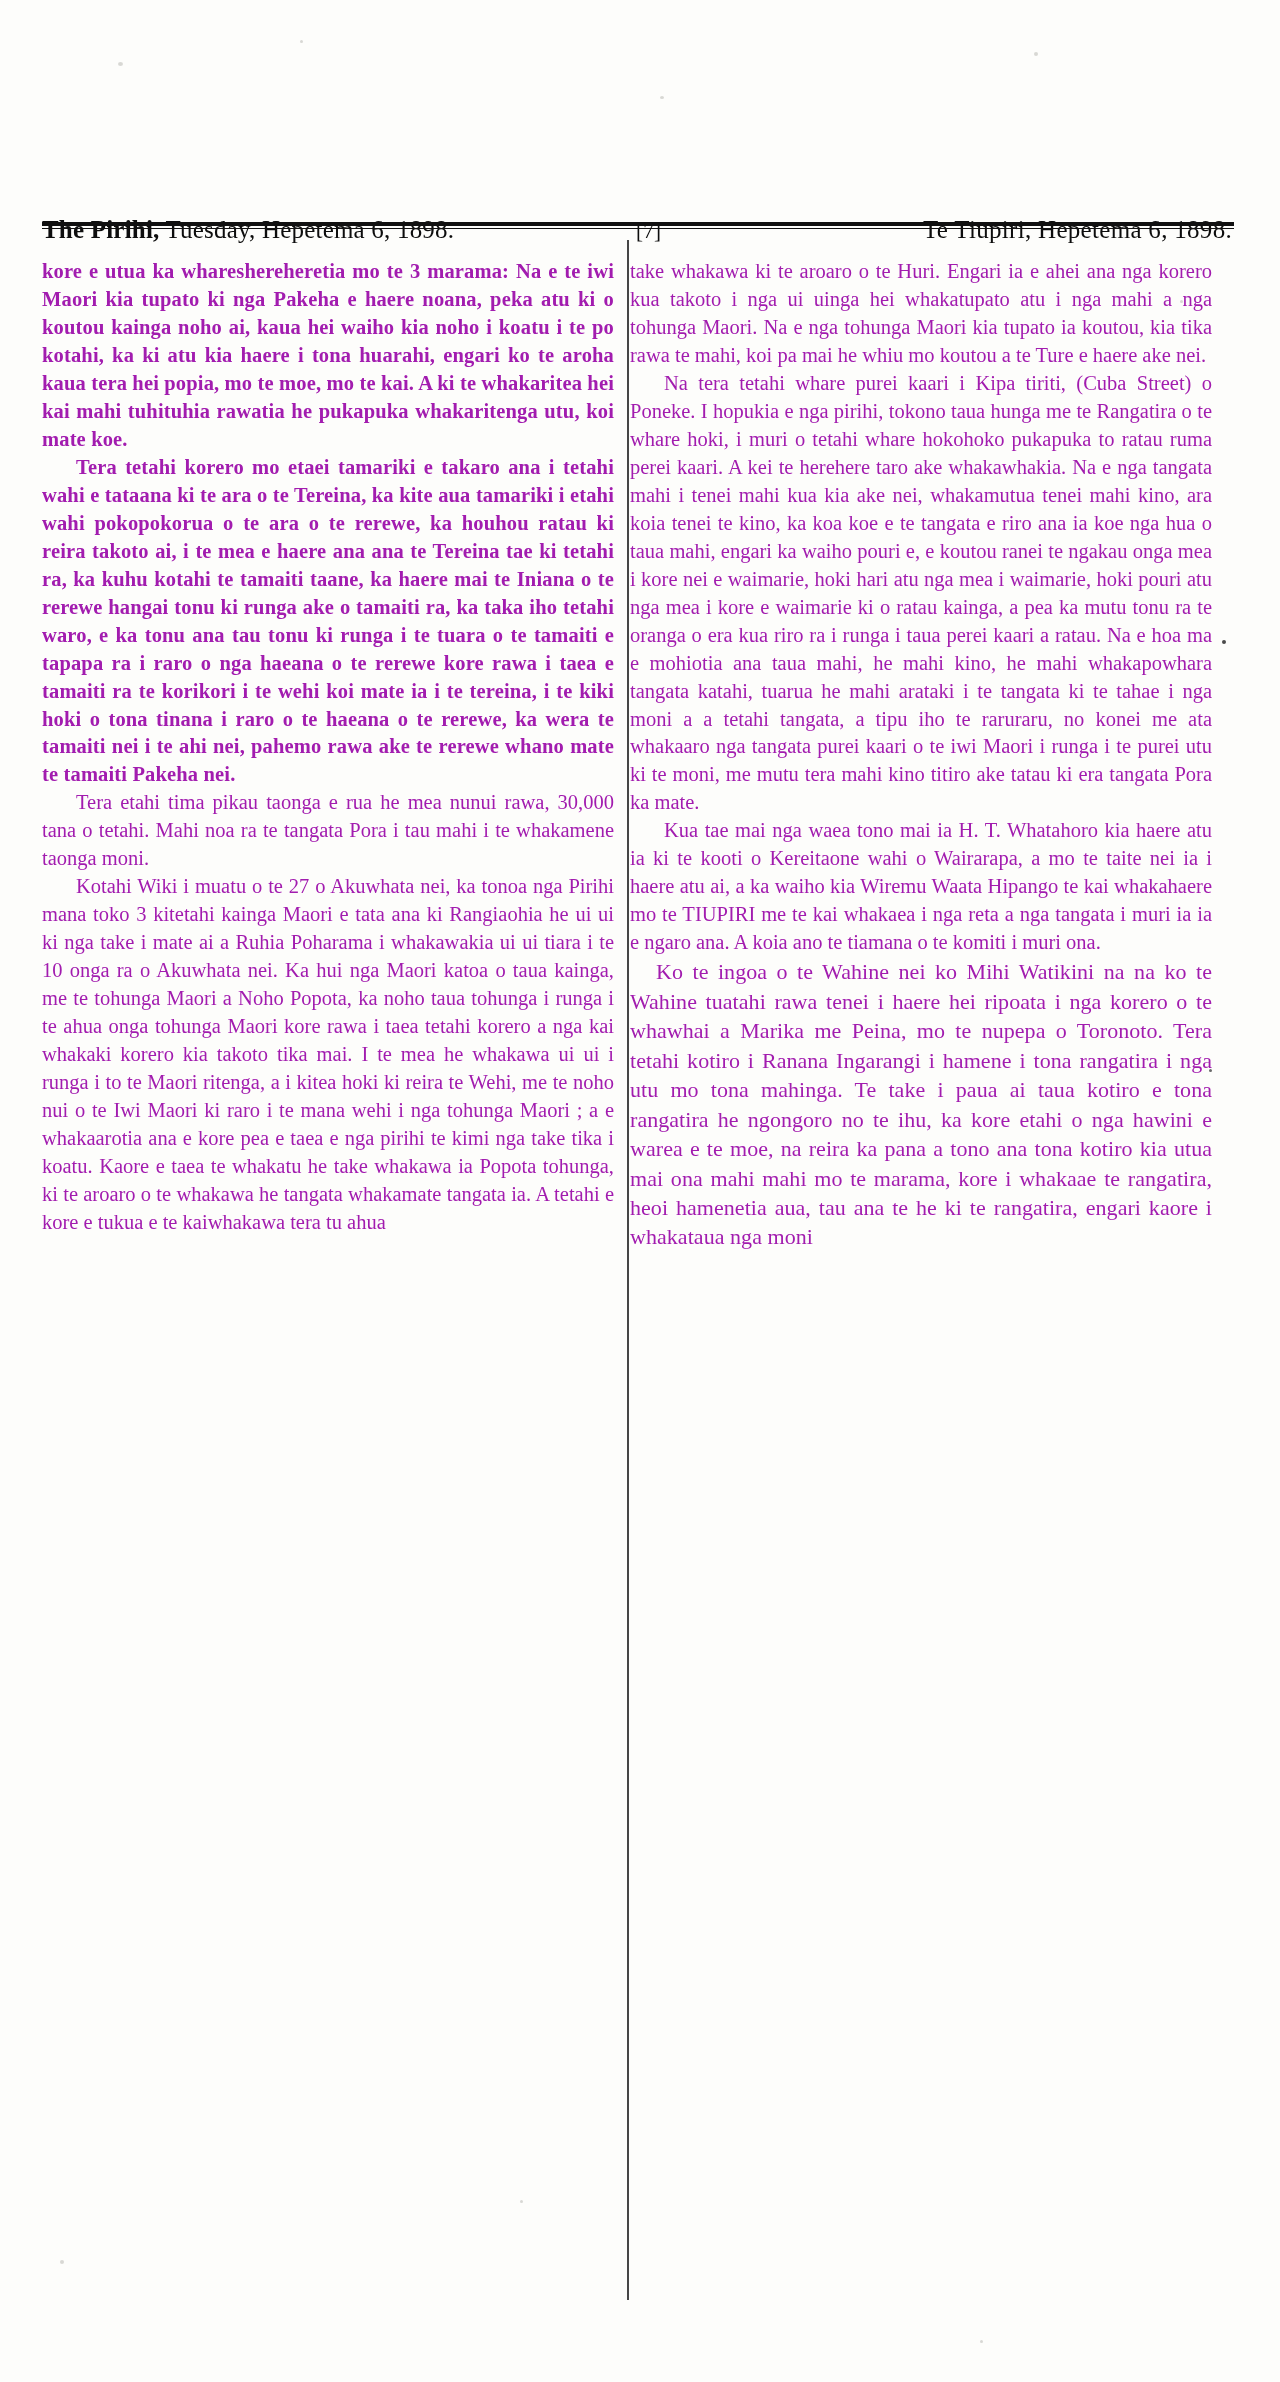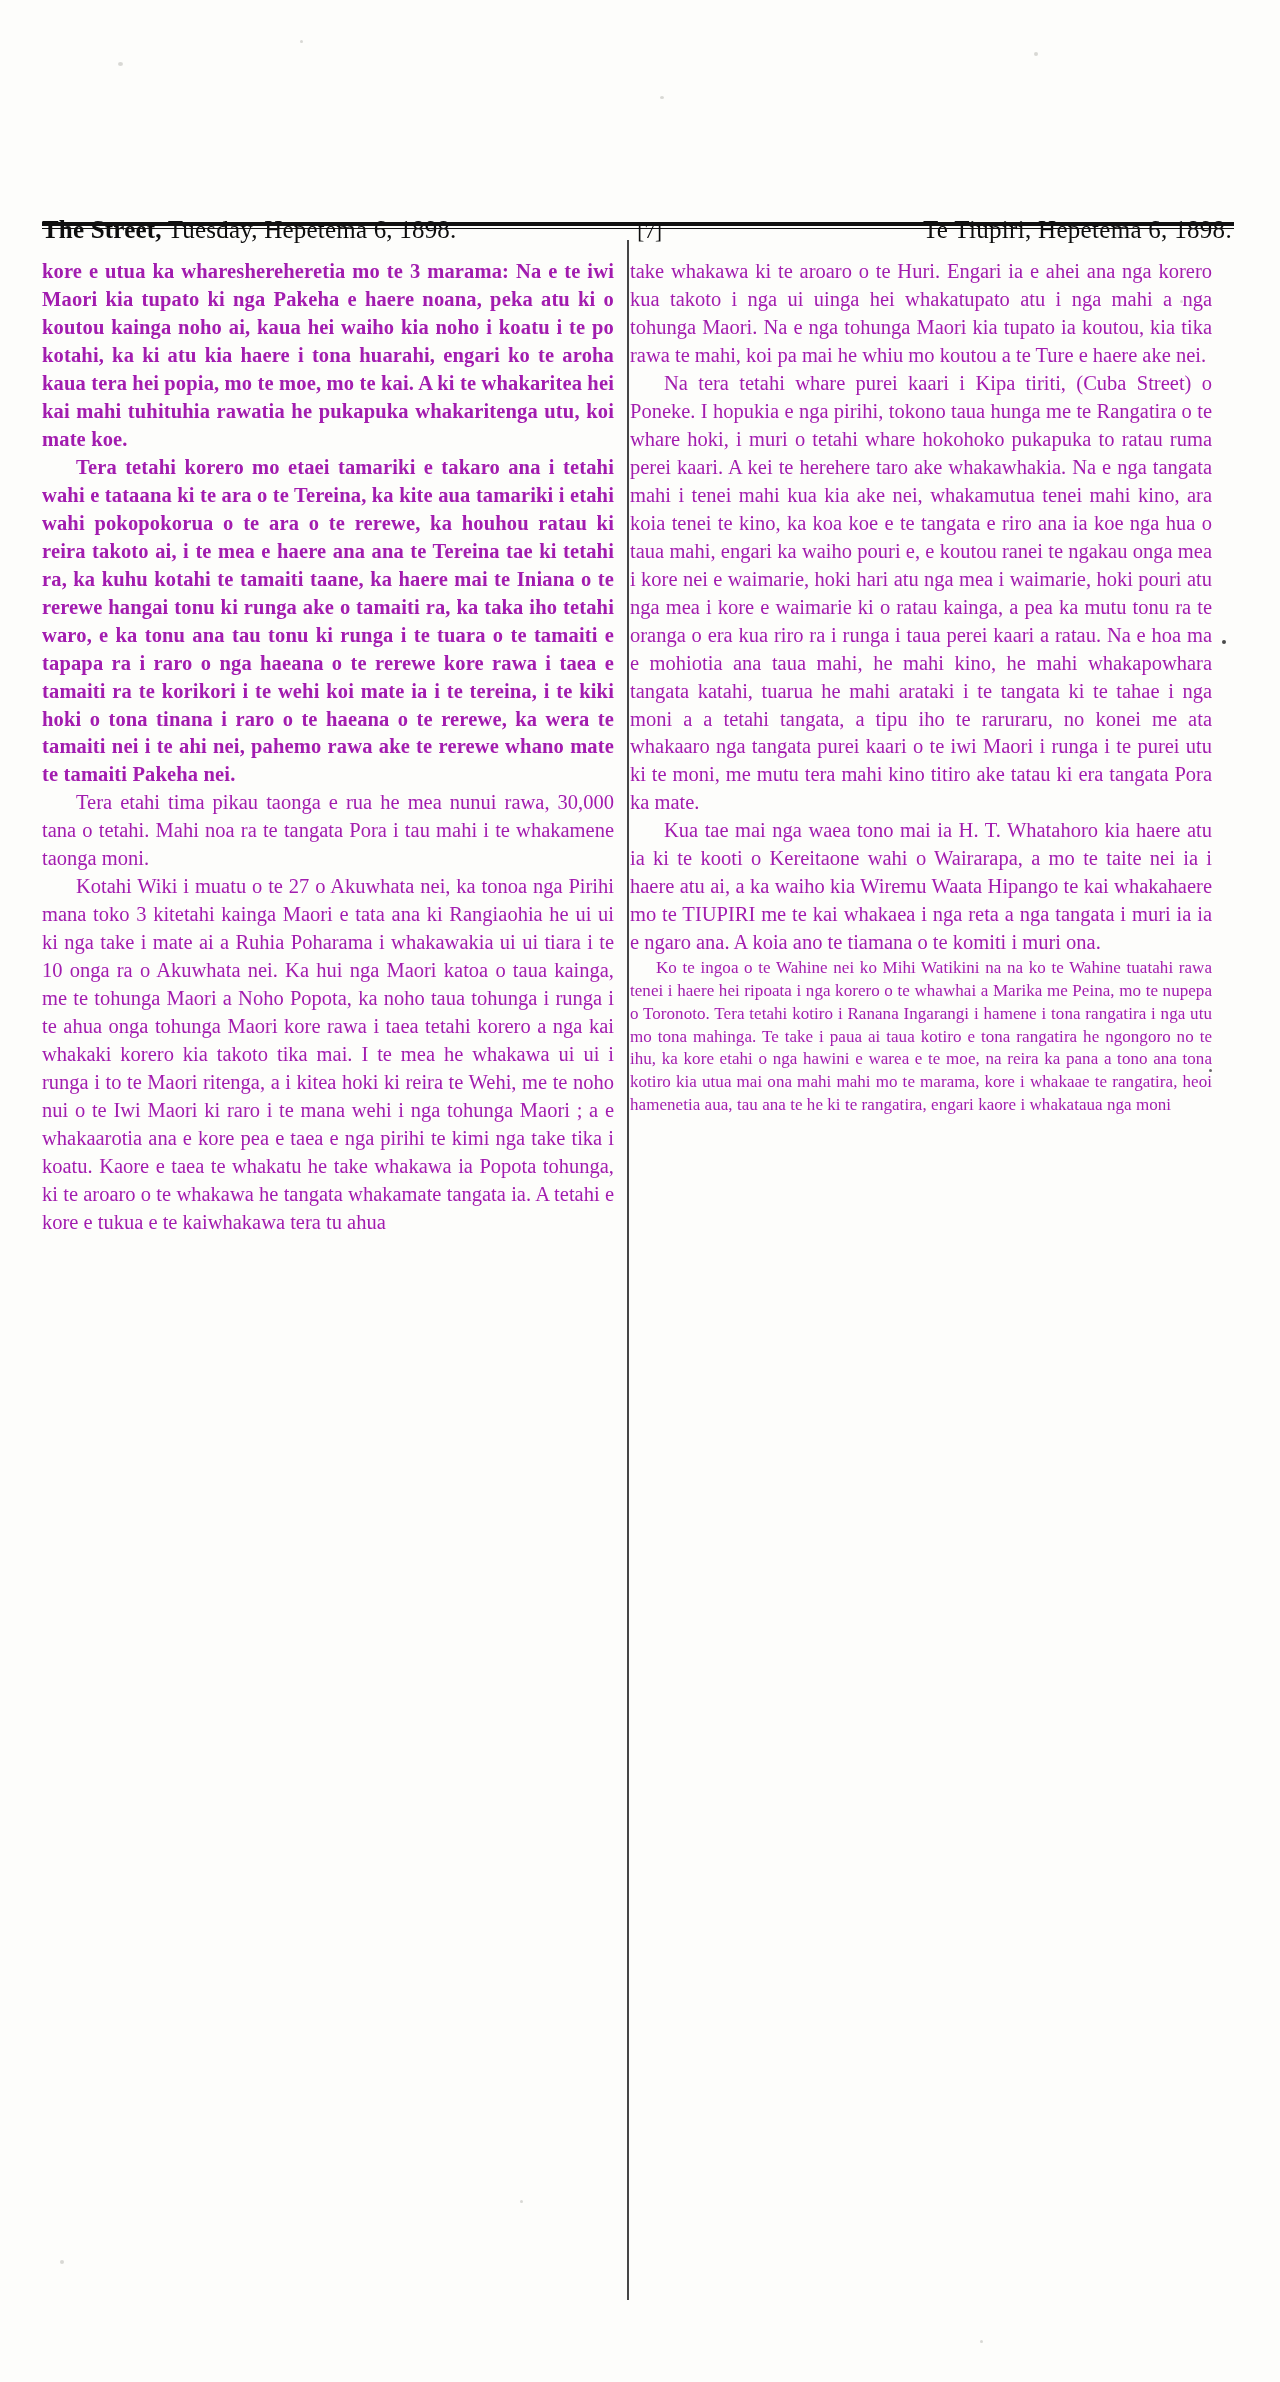--- a/index.html
+++ b/index.html
@@ -99,21 +99,21 @@
   .col-right {
     left: 630px;
     width: 582px;
   }
   .col p {
     margin: 0 0 0 0;
     text-indent: 34px;
   }
   .col p.noindent { text-indent: 0; }
   .col p.small {
-    font-size: 17px;
+    font-size: 22px;
     line-height: 1.34;
     text-indent: 26px;
     letter-spacing: .05px;
   }
   
   .heavy {
     font-weight: 650;
     letter-spacing: .15px;
   }
   .dot-right {
@@ -144,21 +144,21 @@
   <div class="speck" style="left:300px;top:40px;width:3px;height:3px;"></div>
   <div class="speck" style="left:660px;top:96px;width:4px;height:3px;"></div>
   <div class="speck" style="left:1034px;top:52px;width:4px;height:4px;"></div>
   <div class="speck" style="left:1180px;top:300px;width:3px;height:3px;"></div>
   <div class="speck" style="left:60px;top:2260px;width:4px;height:4px;"></div>
   <div class="speck" style="left:980px;top:2340px;width:3px;height:3px;"></div>
   <div class="speck" style="left:520px;top:2200px;width:3px;height:3px;"></div>
 
   <div class="header">
     <div class="left">
-      <span>The Street,</span><span class="rest"> Tuesday, Hepetema 6, 1898.</span>
+      <span>The Pirihi,</span><span class="rest"> Tuesday, Hepetema 6, 1898.</span>
     </div>
     <div class="center">[7]</div>
     <div class="right">Te Tiupiri, Hepetema 6, 1898.</div>
   </div>
 
   <div class="rule"></div>
   <div class="rule2"></div>
   <div class="divider"></div>
 
   <div class="dot-right"></div>

